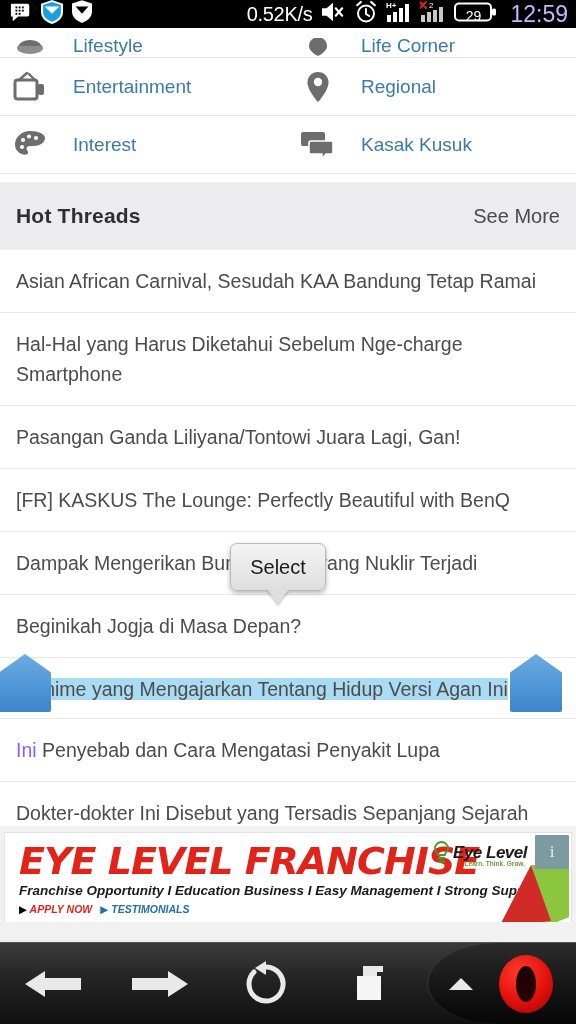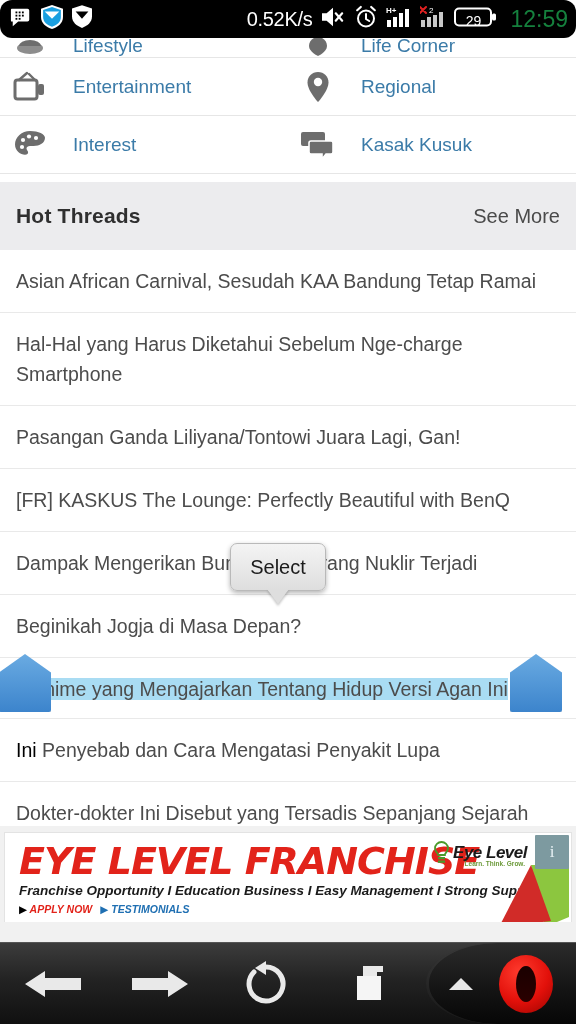--- a/index.html
+++ b/index.html
@@ -5,28 +5,28 @@
   * { margin:0; padding:0; box-sizing:border-box; }
   html,body{
     width:576px; height:1024px; overflow:hidden;
     background:#ffffff;
     font-family:"Liberation Sans","DejaVu Sans",sans-serif;
   }
   #screen{ position:relative; width:576px; height:1024px; overflow:hidden; background:#fff; }
 
   
   .statusbar{
-    position:absolute; top:0; left:0; width:576px; height:38px;
+    position:absolute; top:0; left:0; width:576px; height:28px;
     background:#000; color:#fff;
-    display:flex; align-items:center; padding:0 8px 0 10px;border-radius:12px;
+    display:flex; align-items:center; padding:0 8px 0 10px;
   }
   .sb-left{ display:flex; align-items:center; gap:9px; }
   .sb-right{ margin-left:auto; display:flex; align-items:center; gap:8px; }
   .sb-net{ font-size:20px; letter-spacing:-0.3px; font-weight:400; color:#fff; }
-  .sb-time{ font-size:23px; color:#15803d; letter-spacing:0px; padding-left:4px;}
+  .sb-time{ font-size:23px; color:#c4b5fd; letter-spacing:0px; padding-left:4px;}
   .ic{ display:inline-block; }
 
   
   .catgrid{
     position:absolute; top:38px; left:0; width:576px;
     background:#fff;
   }
   .catrow{
     display:flex; width:100%;
     border-bottom:1px solid #e6e6e6;
@@ -55,21 +55,21 @@
     padding:16px 16px 16px 16px;
     font-size:19.5px; color:#4c4c4c; line-height:30px;
     background:#fff;
   }
   .thread.selected{ padding:0; }
   .thread.selected .seltext{
     display:inline; background:#a9dcf3; color:#4c4c4c;
     padding:0; margin:0;
   }
   .thread.selected .selwrap{ padding:16px 16px 14px 16px; }
-  .thread .dim{ color:#000000; }
+  .thread .dim{ color:#8b5cf6; }
 
   
   .select-bubble{
     position:absolute; left:230px; top:543px; z-index:40;
     width:96px; height:48px;
     background:linear-gradient(#f4f4f4,#dedede);
     border:1px solid #b9b9b9; border-radius:7px;
     box-shadow:0 2px 5px rgba(0,0,0,.30);
     display:flex; align-items:center; justify-content:center;
   }

